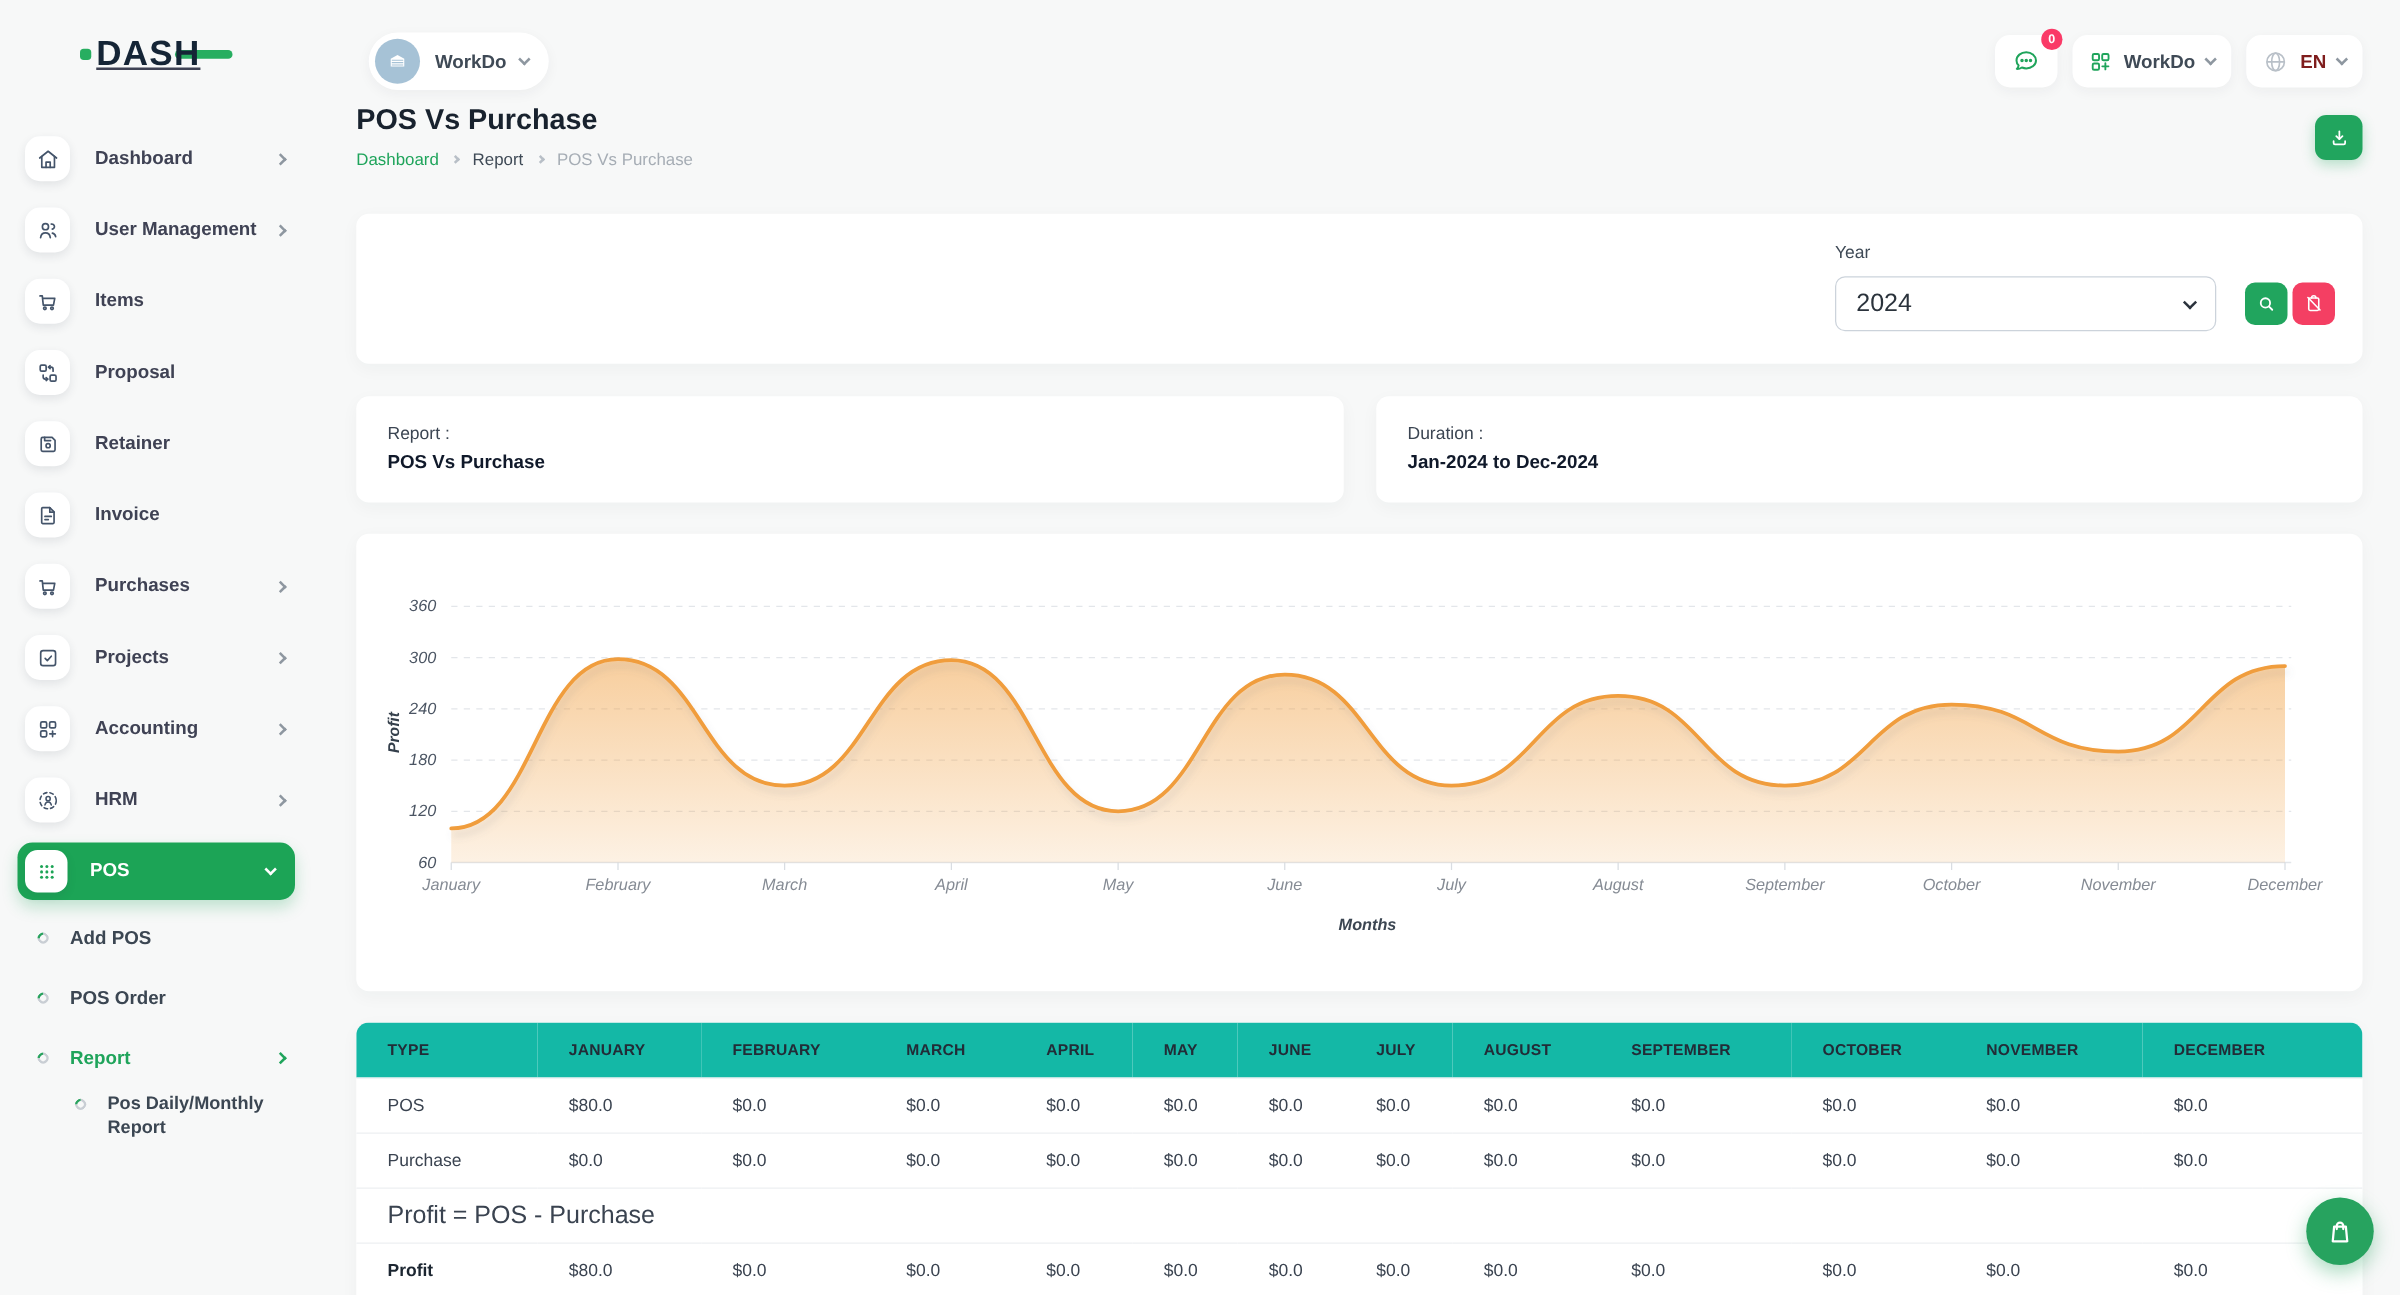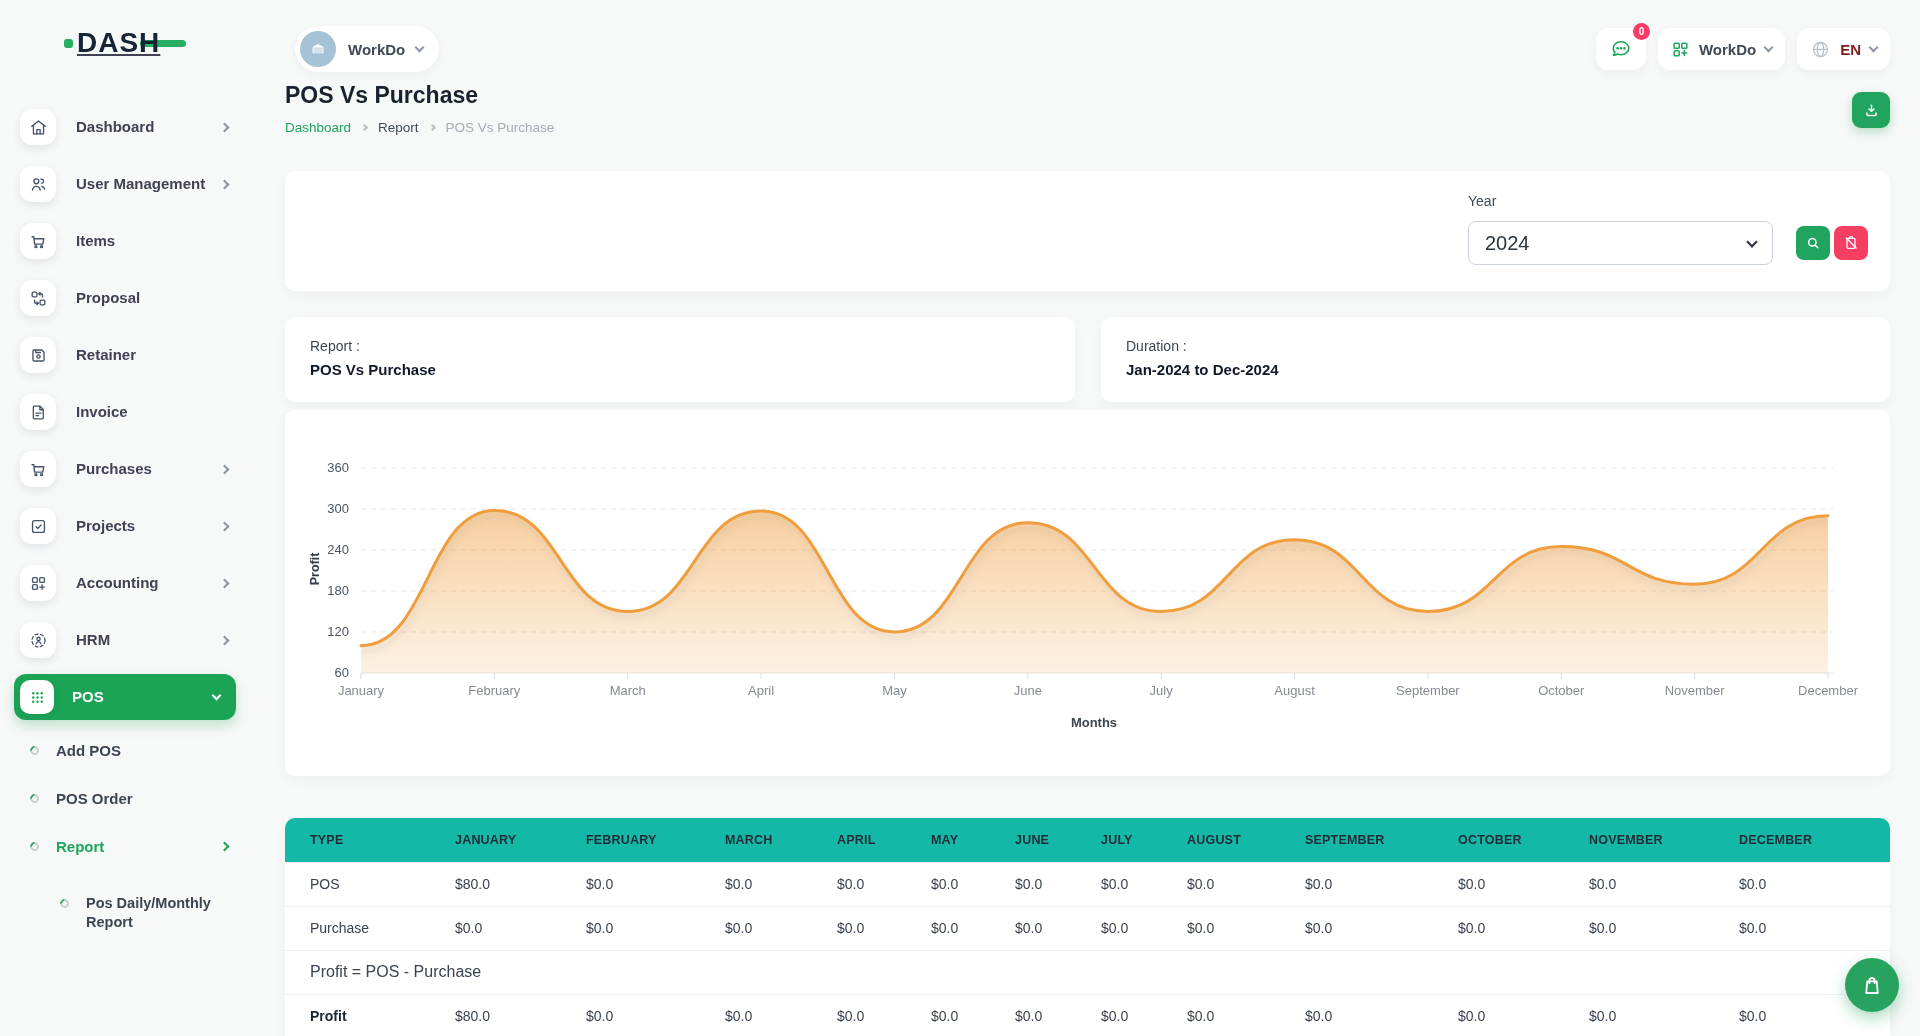--- a/index.html
+++ b/index.html
@@ -34,21 +34,21 @@
   .menu-item.active-pill { padding:0; }
   .pos-pill { position:absolute; left:14px; right:14px; top:5px; height:46px; border-radius:12px; background:#1ca456; display:flex; align-items:center; padding:0 16px 0 6px; box-shadow:0 6px 12px rgba(28,164,86,.25); }
   .pos-pill .icon-box { width:34px; height:34px; border-radius:10px; }
   .pos-pill .menu-label { color:#fff; font-weight:700; margin-left:18px; }
   .pos-pill .chev { color:#fff; margin-left:auto; }
   .sub-item { position:relative; height:48px; display:flex; align-items:center; padding:0 22px 0 30px; cursor:pointer; }
   .bullet { width:9px; height:9px; border-radius:50%; border:2px solid #c9ced4; border-left-color:#2aa35f; transform:rotate(45deg); flex:0 0 auto; }
   .sub-label { margin-left:17px; font-size:15px; font-weight:600; color:#3b4652; }
   .sub-item.active .sub-label { color:#1fa45b; font-weight:700; }
   .sub-item.active .chev { color:#1fa45b; margin-left:auto; }
-  .sub-item.nested { padding-left:60px; margin-top:24px; height:auto; align-items:flex-start; }
+  .sub-item.nested { padding-left:60px; margin-top:4px; height:auto; align-items:flex-start; }
   .sub-item.nested .bullet { margin-top:5px; }
   .sub-item.nested .sub-label { font-size:14.5px; width:152px; line-height:1.3; }
 
   
   .content { position:absolute; left:250px; top:0; width:1670px; height:1036px; }
   .ws-pill { position:absolute; left:45px; top:26px; height:46px; border-radius:23px; background:#fff; box-shadow:0 3px 10px rgba(30,40,50,.05); display:flex; align-items:center; padding:0 16px 0 5px; cursor:pointer; }
   .avatar { width:36px; height:36px; border-radius:50%; background:#a6c2d6; display:flex; align-items:center; justify-content:center; }
   .ws-label { font-size:15px; font-weight:600; color:#3f4a56; margin:0 11px 0 12px; }
   .hdr-right { position:absolute; right:30px; top:28px; display:flex; gap:12px; }
   .hdr-btn { position:relative; height:42px; border-radius:12px; background:#fff; box-shadow:0 3px 10px rgba(30,40,50,.05); display:flex; align-items:center; padding:0 13px; cursor:pointer; }
@@ -73,37 +73,37 @@
   .search-btn { left:1511px; background:#21a55e; }
   .reset-btn { left:1549px; background:#f43f63; }
 
   
   .report-card { left:35px; top:317px; width:790px; height:85px; }
   .duration-card { left:851px; top:317px; width:789px; height:85px; }
   .info-label { position:absolute; left:25px; top:21px; font-size:14px; color:#3b4552; }
   .info-value { position:absolute; left:25px; top:44px; font-size:15px; font-weight:700; color:#10192a; }
 
   
-  .chart-card { left:35px; top:410px; width:1605px; height:366px; }
+  .chart-card { left:35px; top:427px; width:1605px; height:366px;font-style:italic; }
   .chart-card svg.plot { position:absolute; left:0; top:0; }
   .y-tick { position:absolute; width:58px; left:6px; text-align:right; font-size:13px; color:#4b5563; }
   .x-tick { position:absolute; top:273px; transform:translateX(-50%); font-size:13px; color:#858b94; white-space:nowrap; }
   .y-axis-title { position:absolute; left:14px; top:152px; transform:rotate(-90deg); transform-origin:center; font-size:12.5px; font-weight:700; color:#343f4b; }
   .x-axis-title { position:absolute; left:809px; top:305px; transform:translateX(-50%); font-size:13px; font-weight:700; color:#3c4652; }
 
   
   .table-card { left:35px; top:818px; width:1605px; height:260px; overflow:hidden; }
   table { border-collapse:collapse; table-layout:fixed; width:1605px; }
   th, td { text-align:left; padding-left:25px; font-size:14px; color:#3a4350; }
   thead tr { background:#14b8a6; }
   th { height:44px; font-size:12.5px; font-weight:700; color:#222c37; letter-spacing:.2px; }
   tbody tr { border-top:1px solid #edeff2; }
   tbody td { height:44px; }
   td.rowlabel-bold { font-weight:700; color:#1c2631; }
-  td.note-cell { font-size:16px; color:#3a4350; }
+  td.note-cell { font-size:20px; color:#3a4350; }
 
   
   .fab { position:absolute; left:1845px; top:958px; width:54px; height:54px; border-radius:50%; background:#27a35f; display:flex; align-items:center; justify-content:center; cursor:pointer; box-shadow:0 6px 16px rgba(39,163,95,.4); }
 </style>
 </head>
 <body>
 
 <div class="sidebar">
   <div class="logo">
     <span class="logo-dot"></span>

